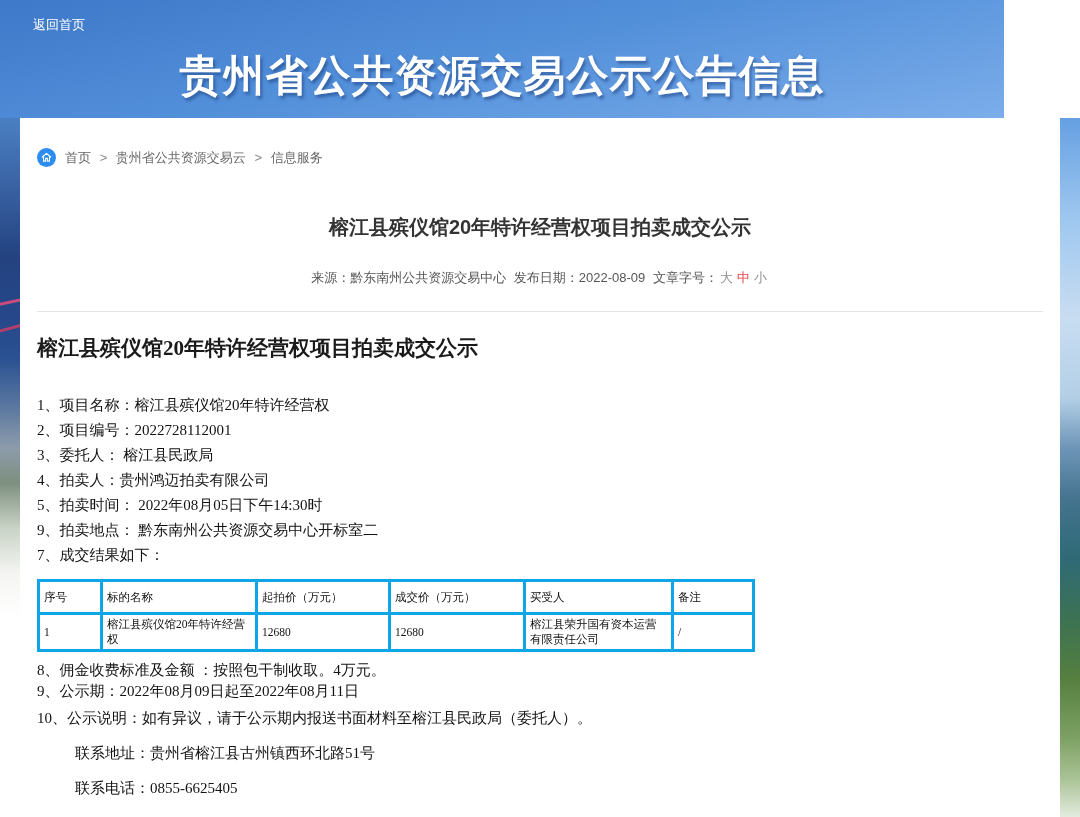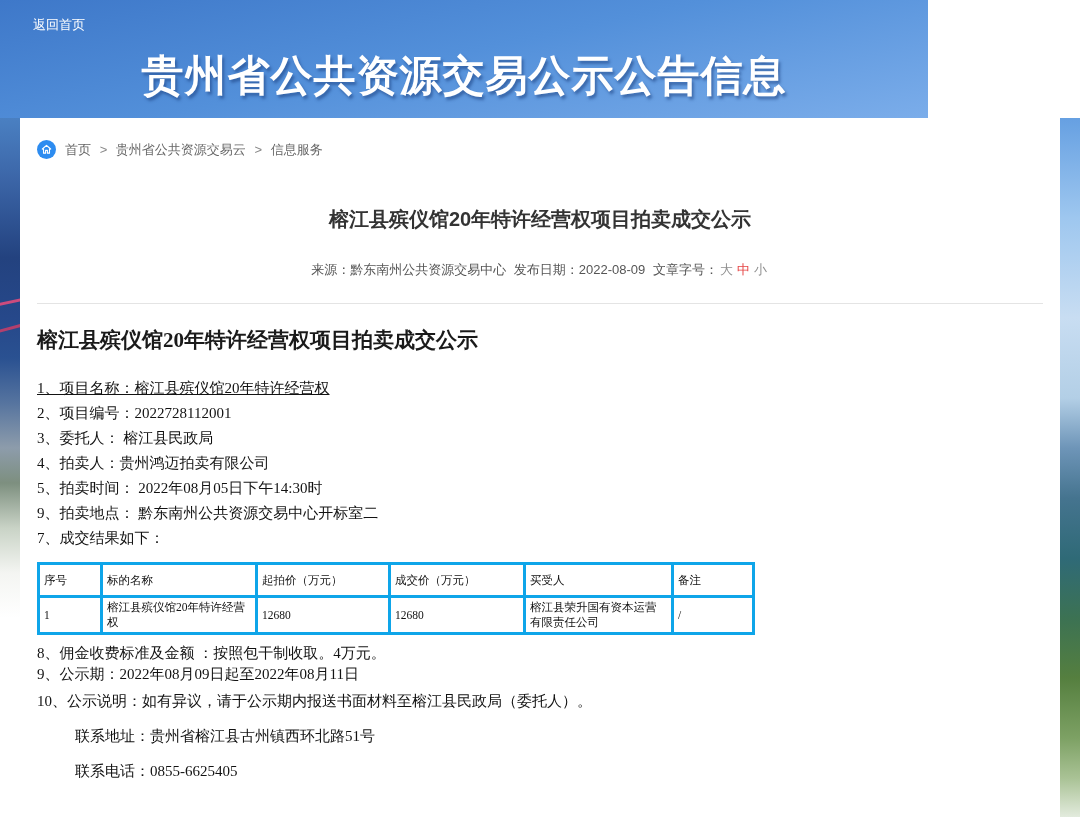--- a/index.html
+++ b/index.html
@@ -23,39 +23,39 @@
     position:absolute; right:0; top:118px; width:20px; height:699px;
     background:linear-gradient(180deg,
       #66a0e2 0px, #9ec7ef 100px, #c8ddf2 200px, #b3cfe6 280px,
       #6e95b8 330px, #45748f 380px, #2f6a77 440px, #3c7253 500px,
       #557f3f 560px, #7da164 620px, #a9c295 660px, #e4ecdf 700px,
       #ffffff 745px, #ffffff 699px);
   }
 
   
   .banner {
-    position:absolute; left:0; top:0; width:928px; height:118px;
+    position:absolute; left:0; top:0; width:1004px; height:118px;
     background:linear-gradient(168deg, #3e78c9 0%, #5390da 48%, #7badea 100%);
   }
   .back-home {
     position:absolute; left:33px; top:16px;
     color:#ffffff; font-size:13px; cursor:pointer; text-decoration:none;
   }
   .banner-title {
     position:absolute; left:0; top:48px; width:100%;
     text-align:center; color:#ffffff; font-size:42px; font-weight:bold;
     letter-spacing:1px;
     text-shadow:2px 3px 3px rgba(26,62,125,0.55);
     white-space:nowrap;
   }
 
   
   .panel {
     position:absolute; left:20px; top:118px; width:1040px; height:699px;
-    background:#ffffff; padding:0 17px;
+    background:#ffffff; padding:8px 17px;
   }
 
   .breadcrumb {
     display:flex; align-items:center; gap:9px;
     padding-top:21px; height:42px;
   }
   .home-icon {
     width:19px; height:19px; border-radius:50%;
     background:#2d8cf0; display:inline-flex; align-items:center; justify-content:center;
     cursor:pointer; flex:0 0 auto;
@@ -83,21 +83,21 @@
   }
 
   .content { font-family:"Liberation Serif", serif; color:#121212; }
 
   .content-heading {
     margin-top:22px; font-size:21px; font-weight:bold; color:#1a1a1a;
     font-family:"Liberation Serif", serif;
   }
 
   .item { font-size:15px; margin-top:10px; line-height:15px; }
-  .item.first { margin-top:27px;text-decoration:underline; }
+  .item.first { margin-top:36px; }
 
   table.result {
     border-collapse:collapse; table-layout:fixed;
     width:715px; margin-top:16px;
     font-size:11.5px; font-family:"Liberation Serif", serif; color:#111;
   }
   table.result th, table.result td {
     border:3px solid #0ea5e9; font-weight:normal; text-align:left;
     padding:2px 4px; vertical-align:middle; overflow:hidden;
   }

